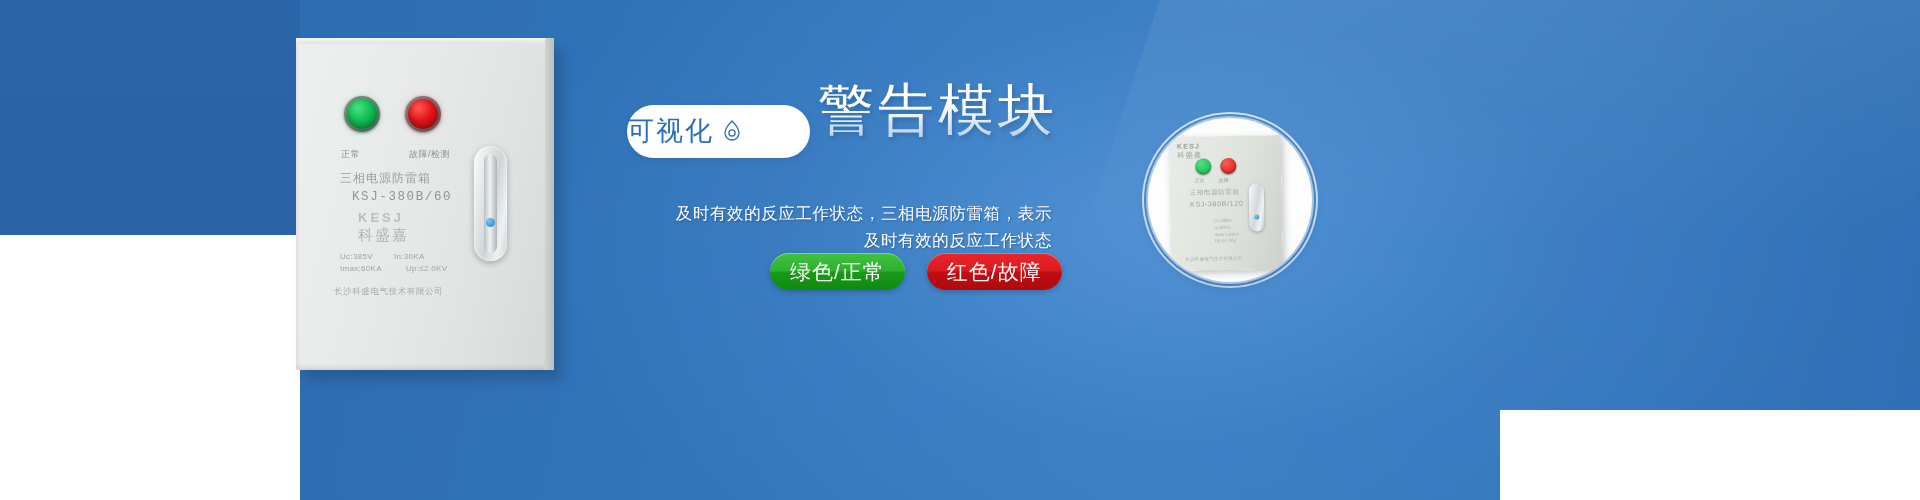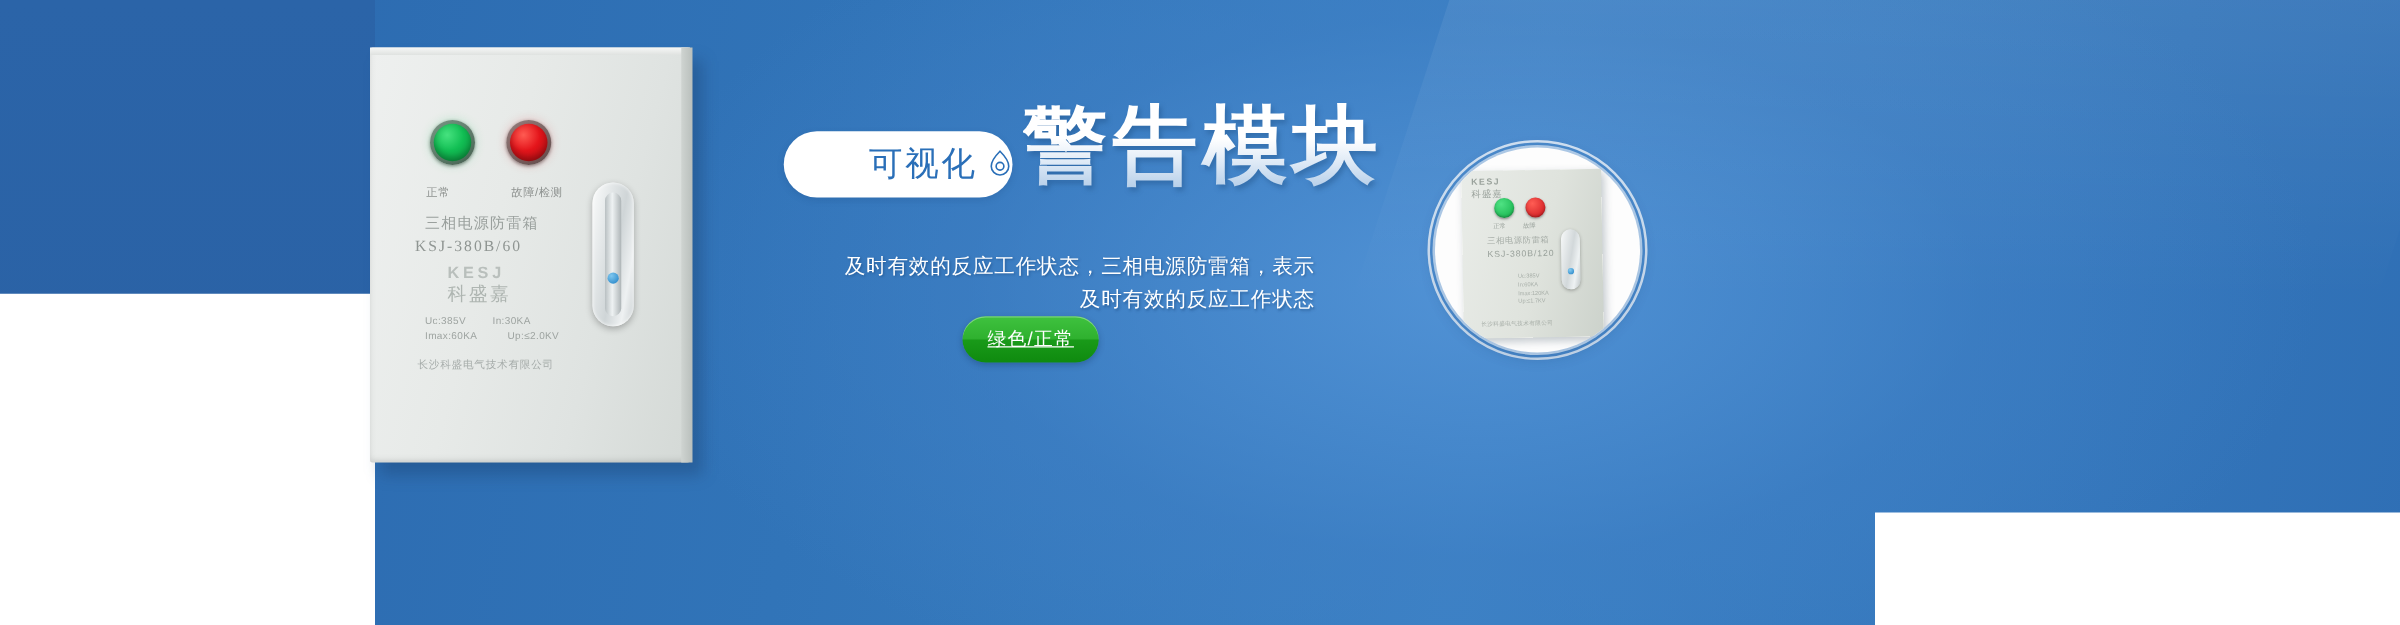--- a/index.html
+++ b/index.html
@@ -100,23 +100,23 @@
     white-space:nowrap;
   }
   #label-normal { left:45px; top:110px; }
   #label-fault  { left:113px; top:110px; }
 
   .dev-title {
     position:absolute; left:44px; top:132px; width:150px;
     font-size:12px; color:#9aa09d; letter-spacing:1px; white-space:nowrap;
   }
   .dev-model {
-    position:absolute; left:36px; top:152px;
+    position:absolute; left:56px; top:152px;
     font-size:12.5px; color:#8f9592; letter-spacing:1.6px; white-space:nowrap;
-    font-family:Liberation Serif, serif;
+    font-family:Liberation Mono, monospace;
   }
   .dev-brand-en {
     position:absolute; left:62px; top:172px;
     font-size:13px; color:#b9bfbc; letter-spacing:3px; font-weight:bold;
     white-space:nowrap;
   }
   .dev-brand-cn {
     position:absolute; left:62px; top:188px;
     font-size:15px; color:#aeb5b1; letter-spacing:2px; white-space:nowrap;
   }
@@ -147,33 +147,33 @@
   .dev-handle-dot {
     position:absolute; left:12px; top:72px; width:9px; height:9px;
     border-radius:50%;
     background:radial-gradient(circle at 35% 30%, #7fc7ef, #1d7fc4);
   }
 
   
   #pill-visual {
     position:absolute; left:627px; top:105px; width:183px; height:53px;
     background:#ffffff; border-radius:27px;
-    display:flex; align-items:center; justify-content:flex-end; gap:8px;
+    display:flex; align-items:center; justify-content:flex-start; gap:8px;
     box-shadow:0 2px 6px rgba(20,60,110,.18);
   }
   #pill-visual-text {
     font-size:27px; color:#2a6fb8; letter-spacing:2px; line-height:1;
     font-weight:300;
   }
   #pill-visual-icon { width:20px; height:24px; display:block; }
 
   
   #headline {
     position:absolute; left:818px; top:82px;
-    font-size:68px; font-weight:bold; line-height:1;
+    font-size:56px; font-weight:normal; line-height:1;
     letter-spacing:4px; white-space:nowrap;
     background:linear-gradient(180deg,#ffffff 0%, #ffffff 42%, #dfeaf6 70%, #b6cfe9 100%);
     -webkit-background-clip:text; background-clip:text;
     color:transparent; -webkit-text-fill-color:transparent;
     filter:drop-shadow(2px 3px 2px rgba(18,58,106,.30));
   }
 
   
   #subtitle {
     position:absolute; left:640px; top:200px; width:412px;
@@ -183,23 +183,22 @@
   }
   #subtitle .line { display:block; white-space:nowrap; }
 
   
   #badges {
     position:absolute; left:770px; top:253px; display:flex; gap:22px;
   }
   .badge {
     height:37px; padding:0 20px; border-radius:19px;
     display:flex; align-items:center; justify-content:center;
-    font-size:15px; color:#ffffff; letter-spacing:1px; white-space:nowrap;
+    font-size:21px; color:#ffffff; letter-spacing:1px; white-space:nowrap;
     box-shadow:0 2px 5px rgba(10,40,80,.30), inset 0 1px 0 rgba(255,255,255,.35);
-    text-decoration:underline;
   }
   #badge-normal {
     background:linear-gradient(180deg,#3fc23f 0%, #2fb12f 48%, #199a19 52%, #0f8a0f 100%);
   }
   #badge-fault {
     background:linear-gradient(180deg,#e8262b 0%, #db1b20 48%, #c00d12 52%, #ae0a0e 100%);
   }
 
   
   #inset-circle {
@@ -325,20 +324,21 @@
 
   <div id="headline">警告模块</div>
 
   <div id="subtitle">
     <span class="line">及时有效的反应工作状态，三相电源防雷箱，表示</span>
     <span class="line">及时有效的反应工作状态</span>
   </div>
 
   <div id="badges">
     <div class="badge" id="badge-normal">绿色/正常</div>
+    <div class="badge" id="badge-fault">红色/故障</div>
   </div>
 
   <div id="inset-ring"></div>
   <div id="inset-circle">
     <div class="mini-dev">
       <div class="mini-brand-en">KESJ</div>
       <div class="mini-brand-cn">科盛嘉</div>
 
       <div class="mini-lamp green"></div>
       <div class="mini-lamp red"></div>

